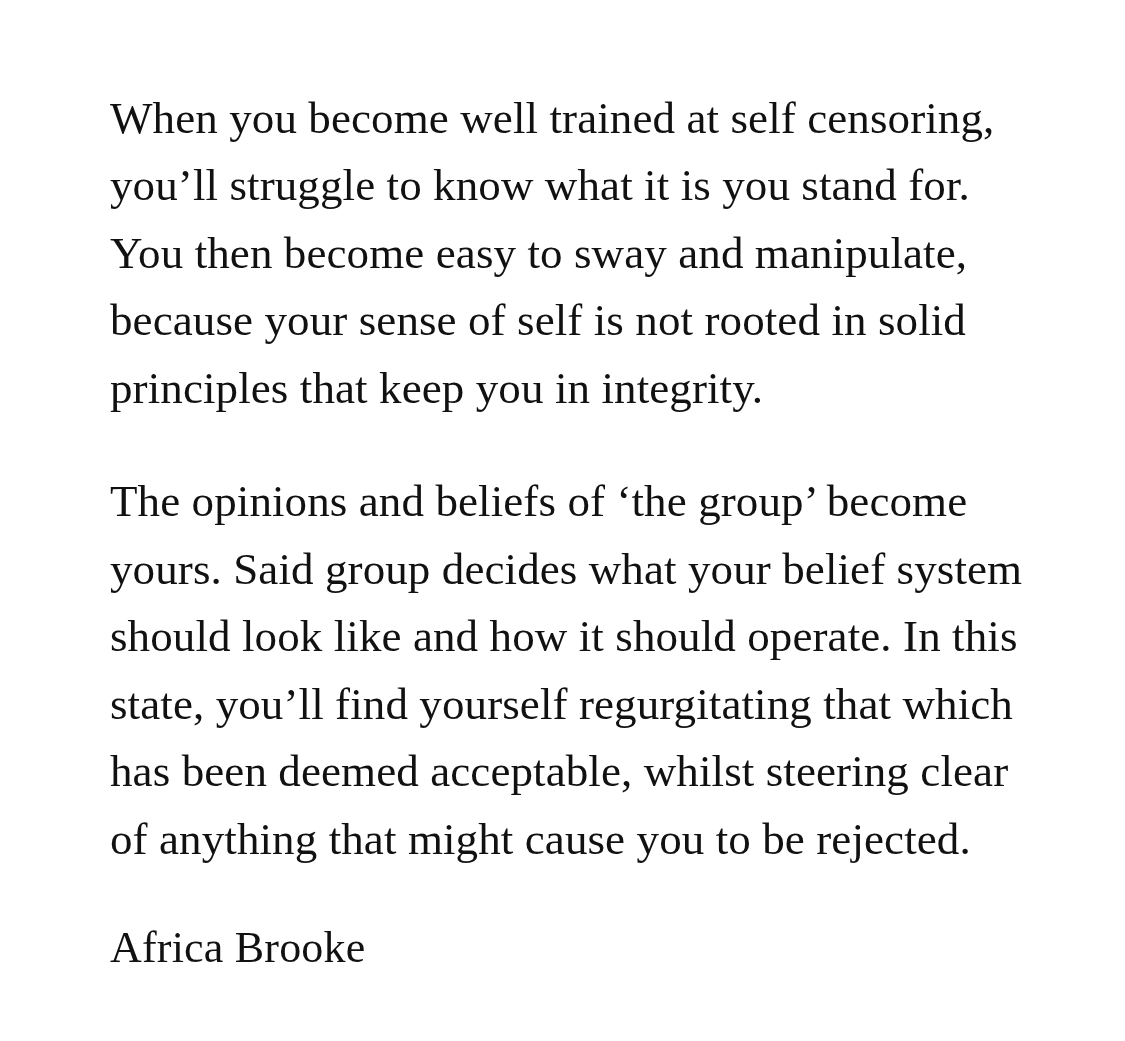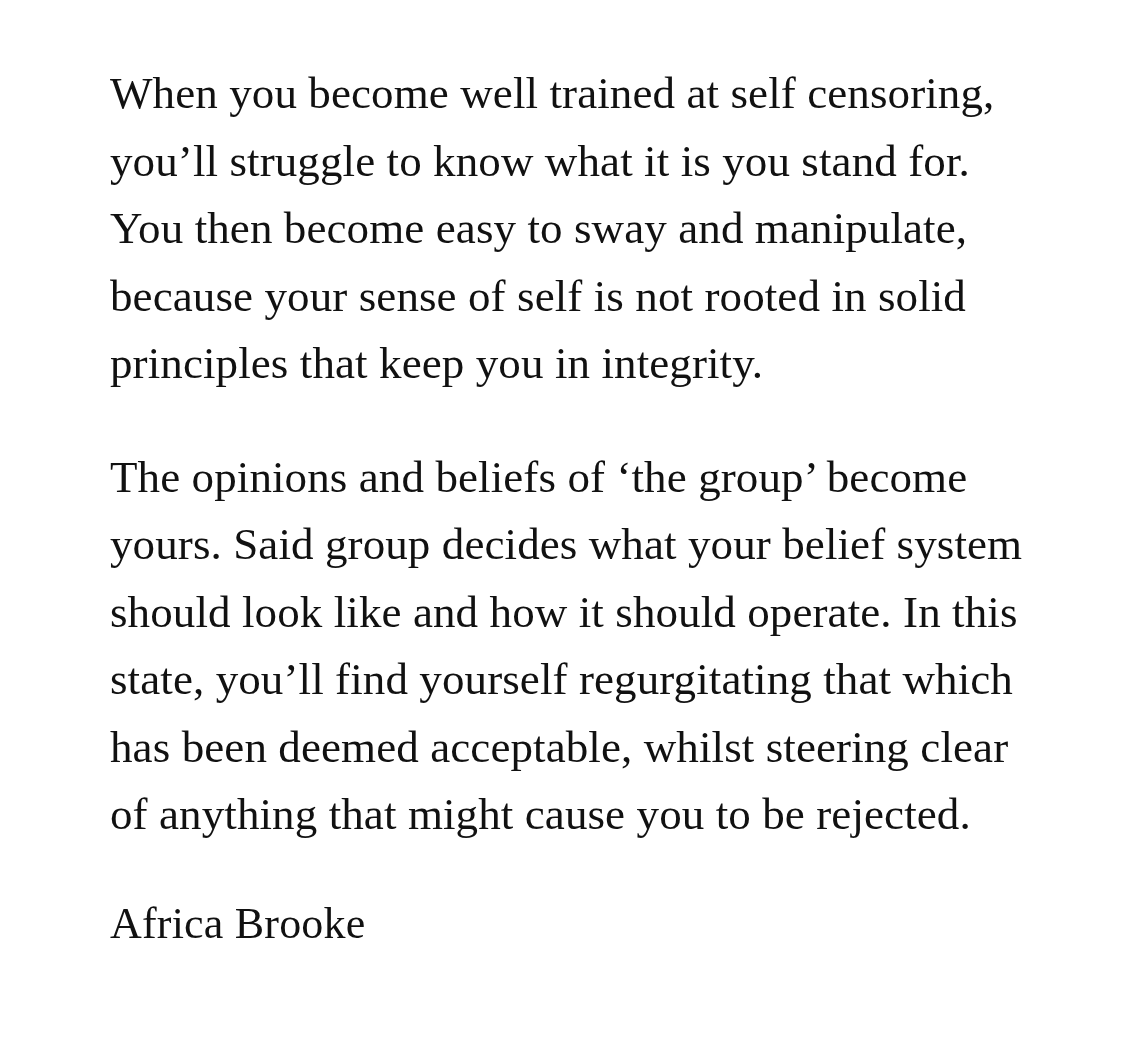--- a/index.html
+++ b/index.html
@@ -15,21 +15,21 @@
     overflow: hidden;
   }
   .quote-card {
     box-sizing: border-box;
     width: 1125px;
     height: 1041px;
     padding: 60px 94px 40px 110px;
     background: #ffffff;
     display: flex;
     flex-direction: column;
-    justify-content: flex-start;
+    justify-content: center;
     border-radius: 32px;
   }
   .quote-body {
     font-size: 45px;
     line-height: 1.50;
     letter-spacing: 0.1px;
     color: #111111;
     font-weight: 400;
   }
   .quote-paragraph {

